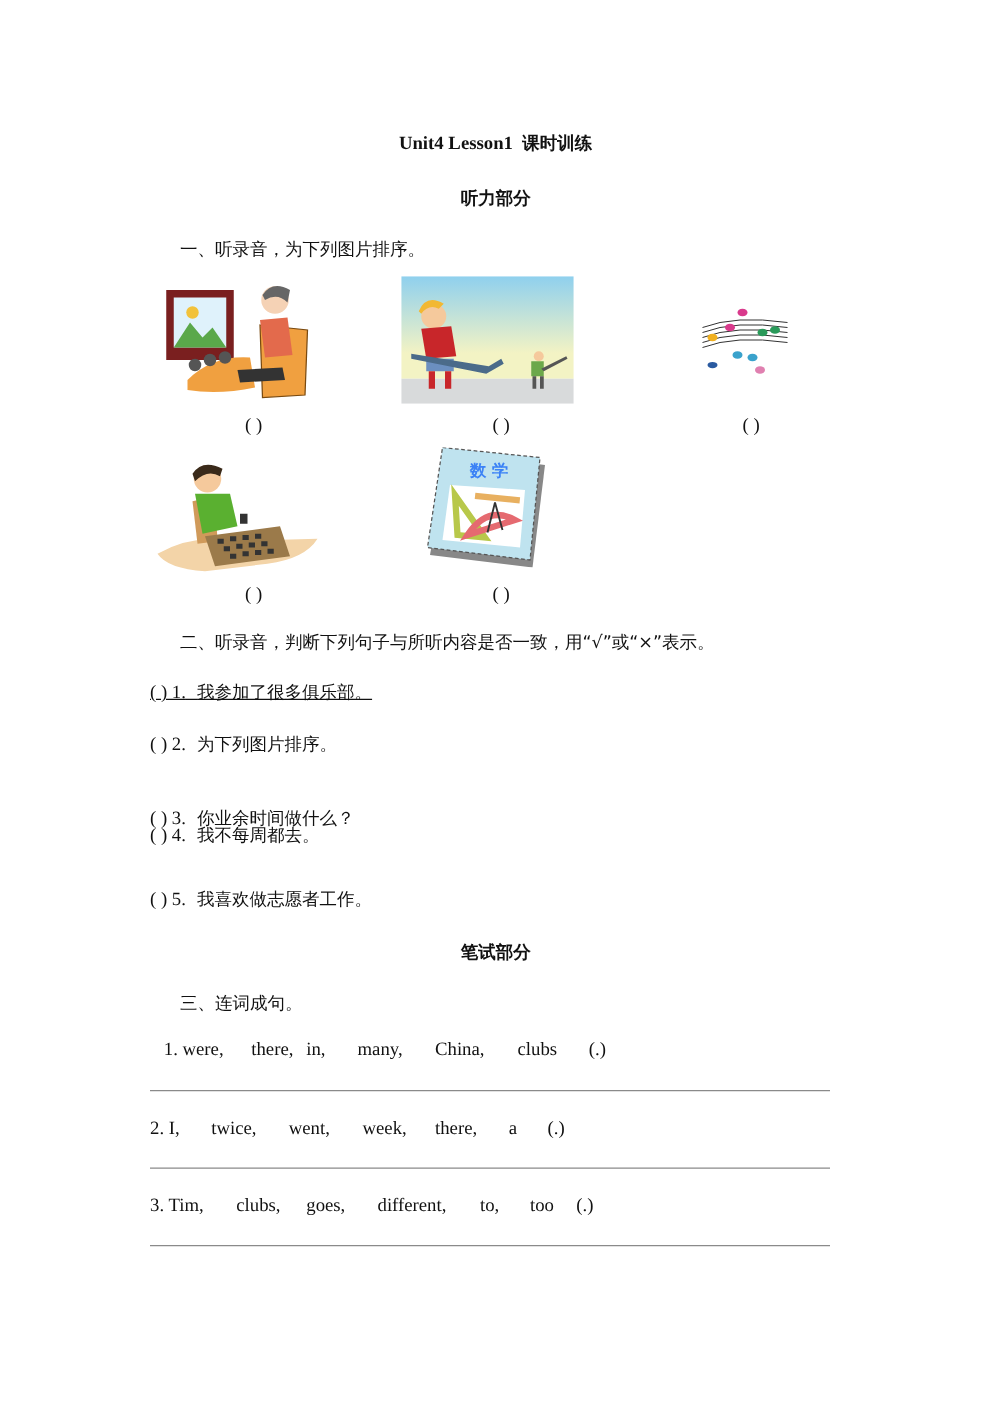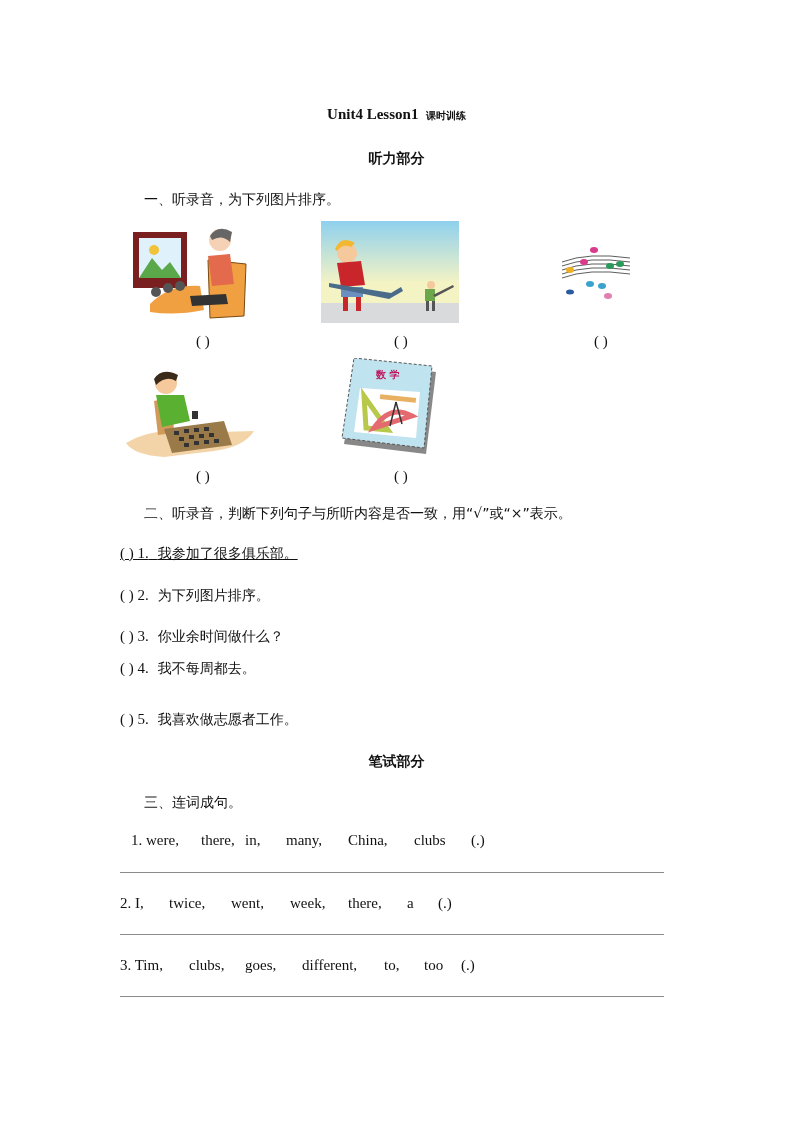--- a/index.html
+++ b/index.html
@@ -1,21 +1,21 @@
 <!DOCTYPE html>
 <html><head>
 <meta charset="utf-8">
 <style>
   html, body { margin: 0; padding: 0; background: #ffffff; }
   body { width: 793px; height: 1122px; position: relative; overflow: hidden;
          font-family: "DejaVu Sans", "Liberation Sans", sans-serif; color: #111; }
   .abs { position: absolute; }
   .title { top: 106px; left: 0; width: 793px; text-align: center;
            font-family: "Liberation Serif", "DejaVu Serif", serif; font-weight: bold; font-size: 15px; }
-  .title .cn { font-family: "DejaVu Sans", sans-serif; font-weight: bold; font-size: 10px; }
+  .title .cn { font-family: "DejaVu Sans", sans-serif; font-weight: bold; font-size: 14px; }
   .section-head { left: 0; width: 793px; text-align: center; font-weight: bold; font-size: 14px; }
   .q-head { left: 104px; font-size: 14px; margin-left: 40px; }
   .paren { font-family: "Liberation Serif", serif; font-size: 15px; }
   .pic { position: absolute; }
   .tf-item { left: 120px; font-size: 14px; white-space: nowrap; }
   .tf-item .pre { font-family: "Liberation Serif", serif; font-size: 15px; }
   .wo-item { left: 120px; font-family: "Liberation Serif", serif; font-size: 15px; white-space: nowrap; }
   .wo-item span { display: inline-block; }
   .answer-line { left: 120px; width: 544px; height: 0; border-top: 1px solid #8a8a8a; }
 </style>
@@ -128,35 +128,35 @@
 <div class="pic" style="left:340px; top:358px; width:100px; height:96px;">
   <svg width="100" height="96" viewBox="0 0 100 96">
     <path d="M18 4 L96 14 L86 96 L4 86 Z" fill="#888"></path>
     <path d="M14 0 L92 8 L84 90 L2 80 Z" fill="#bfe3ef" stroke="#555" stroke-width="1" stroke-dasharray="3,2"></path>
     <path d="M20 30 L80 34 L76 80 L14 74 Z" fill="#ffffff"></path>
     <path d="M24 38 L26 70 L48 72 Z" fill="none" stroke="#b8c84a" stroke-width="5"></path>
     <path d="M34 70 Q50 46 72 58 Z" fill="none" stroke="#e56a70" stroke-width="5"></path>
     <rect x="40" y="38" width="36" height="5" fill="#e8b060" transform="rotate(6 58 40)"></rect>
     <path d="M56 44 L50 68 M56 44 L62 66" stroke="#333" stroke-width="1.5"></path>
   </svg>
-  <div style="position:absolute; left:36px; top:10px; font-size:10px; font-weight:bold; color:#be185d;">数 学</div>
+  <div style="position:absolute; left:36px; top:10px; font-size:13px; font-weight:bold; color:#3b82f6;">数 学</div>
 </div>
 <div class="abs paren" style="left:394px; top:468px;">(    )</div>
 
 <div class="abs q-head" style="top:505px;">二、听录音，判断下列句子与所听内容是否一致，用“√”或“×”表示。</div>
 
 <div class="abs tf-item" style="top:545px;text-decoration:underline;">
   <span class="pre">(    ) 1.</span>&nbsp;
   <span>我参加了很多俱乐部。</span>
 </div>
 <div class="abs tf-item" style="top:587px;">
   <span class="pre">(    ) 2.</span>&nbsp;
   <span>为下列图片排序。</span>
 </div>
-<div class="abs tf-item" style="top:628px;">
+<div class="abs tf-item" style="top:646px;">
   <span class="pre">(    ) 3.</span>&nbsp;
   <span>你业余时间做什么？</span>
 </div>
 <div class="abs tf-item" style="top:660px;">
   <span class="pre">(    ) 4.</span>&nbsp;
   <span>我不每周都去。</span>
 </div>
 <div class="abs tf-item" style="top:711px;">
   <span class="pre">(    ) 5.</span>&nbsp;
   <span>我喜欢做志愿者工作。</span>

